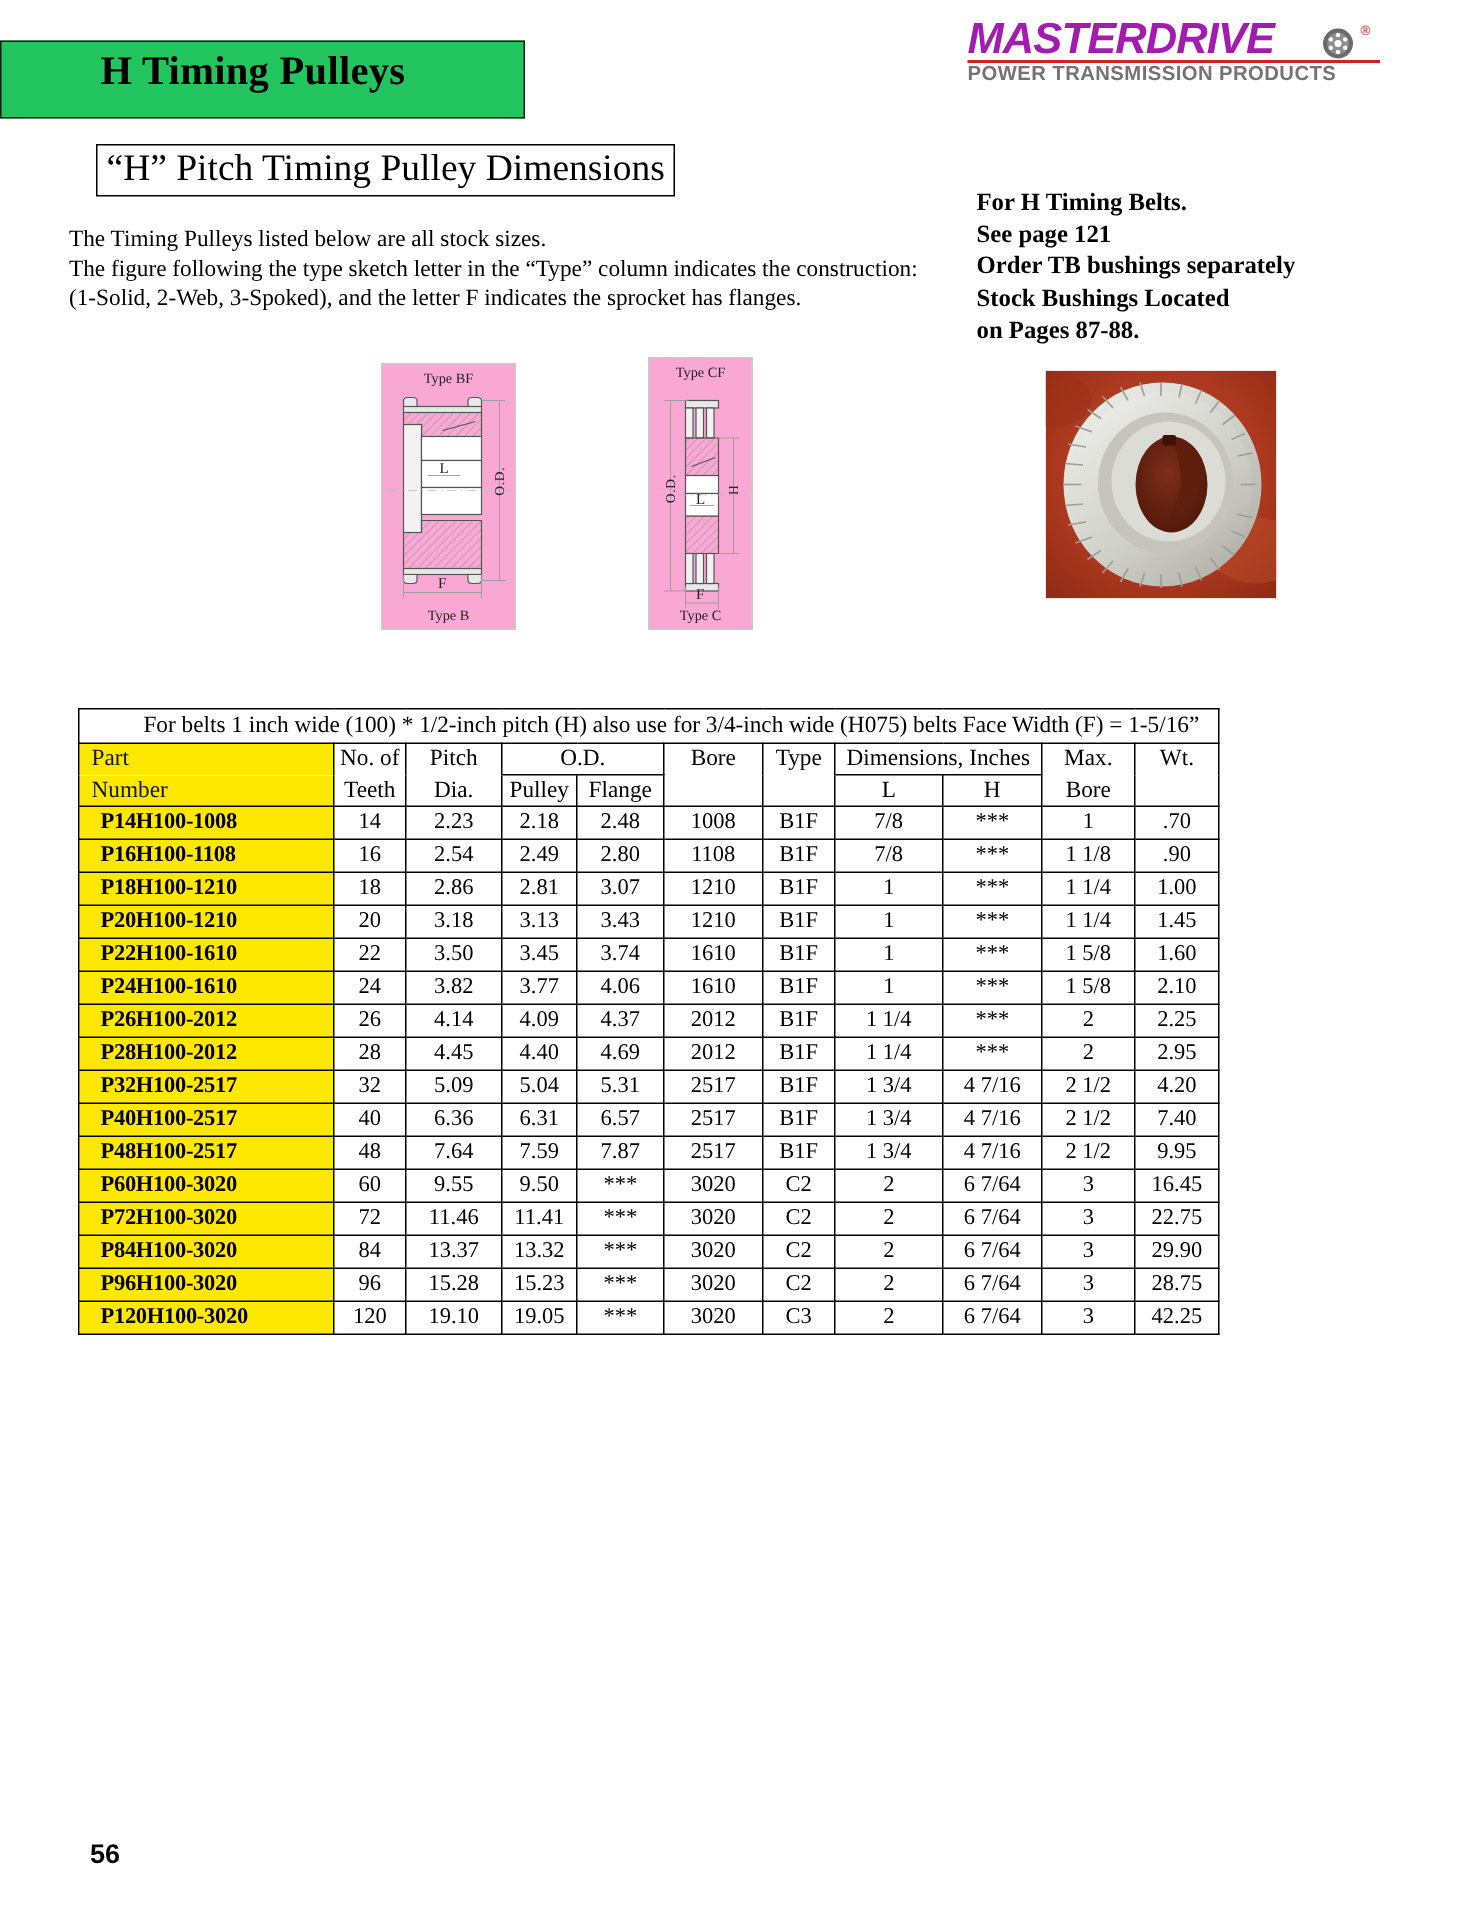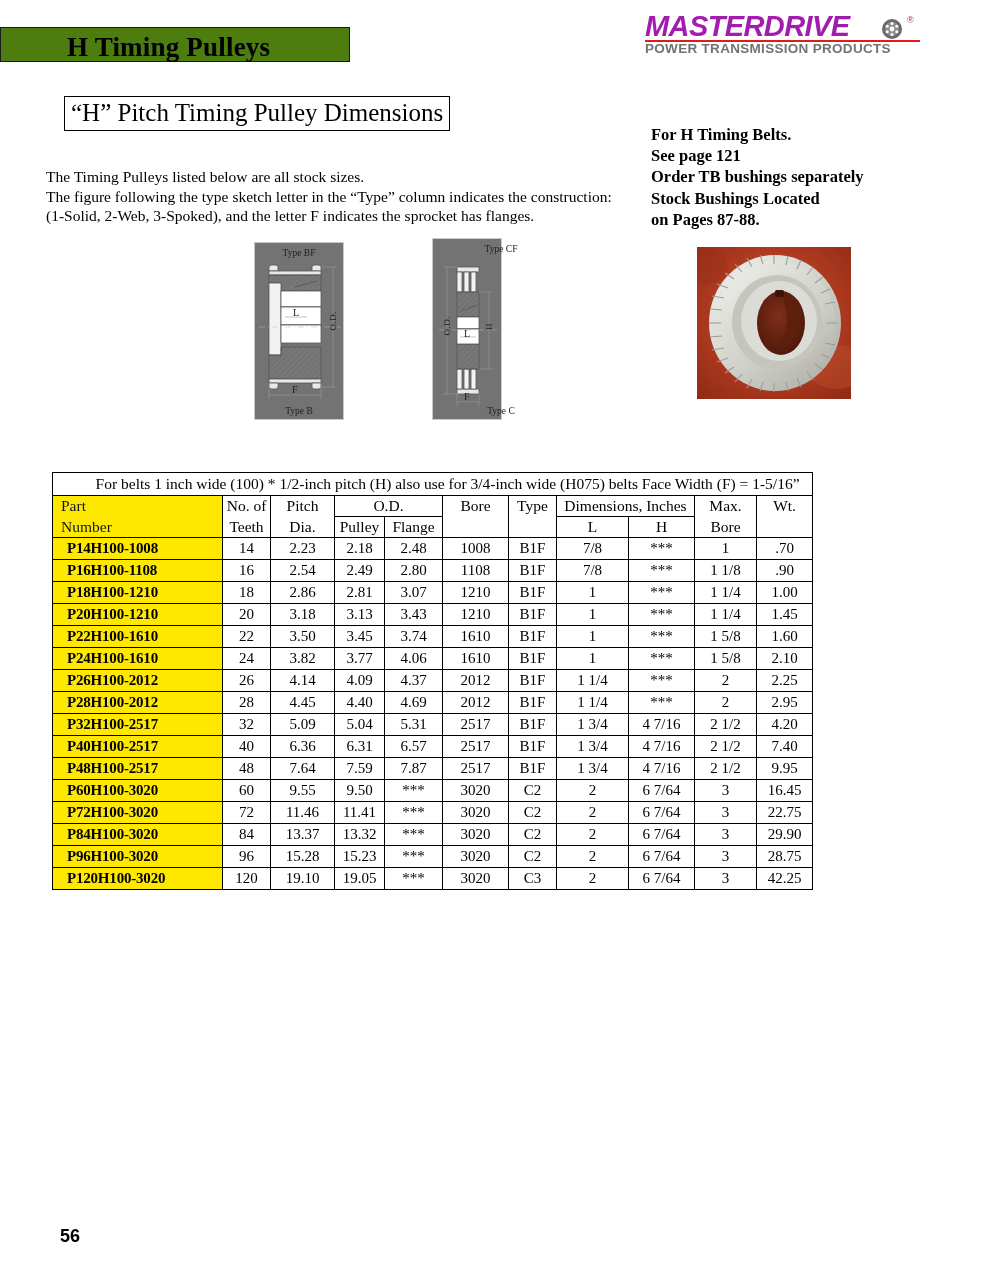--- a/index.html
+++ b/index.html
@@ -15,22 +15,22 @@
     color: #000;
     overflow: hidden;
   }
 
   
   #title-bar {
     position: absolute;
     left: 0;
     top: 27px;
     width: 350px;
-    height: 35px;
-    background: #4d7c0f;
+    height: 52px;
+    background: #22c55e;
     border: 1px solid #1a1a1a;
     box-sizing: border-box;
   }
   #title-bar .label {
     position: absolute;
     left: 66px;
     top: 3px;
     font-size: 27px;
     font-weight: bold;
     letter-spacing: 0.2px;
@@ -115,35 +115,35 @@
     font-weight: bold;
     line-height: 21.2px;
     white-space: nowrap;
     margin-top: 40px;
   }
 
   
   #intro {
     position: absolute;
     left: 46px;
-    top: 167px;
+    top: 150px;
     font-size: 15.5px;
     line-height: 19.5px;
     white-space: nowrap;
   }
 
   
   .fig {
     position: absolute;
     border: 1px solid #c9c9c9;
-    background: #737373;
+    background: #f9a8d4;
     box-sizing: border-box;
   }
   #fig-bf { left: 254px; top: 242px; width: 90px; height: 178px; }
-  #fig-cf { left: 432px; top: 238px; width: 70px; height: 182px; padding-left: 34px; }
+  #fig-cf { left: 432px; top: 238px; width: 70px; height: 182px; }
   .fig .cap {
     position: absolute;
     width: 100%;
     text-align: center;
     font-size: 9.5px;
     color: #222;
     white-space: nowrap;
   }
   .fig .cap.top { top: 5px; }
   .fig .cap.bot { bottom: 3px; }

